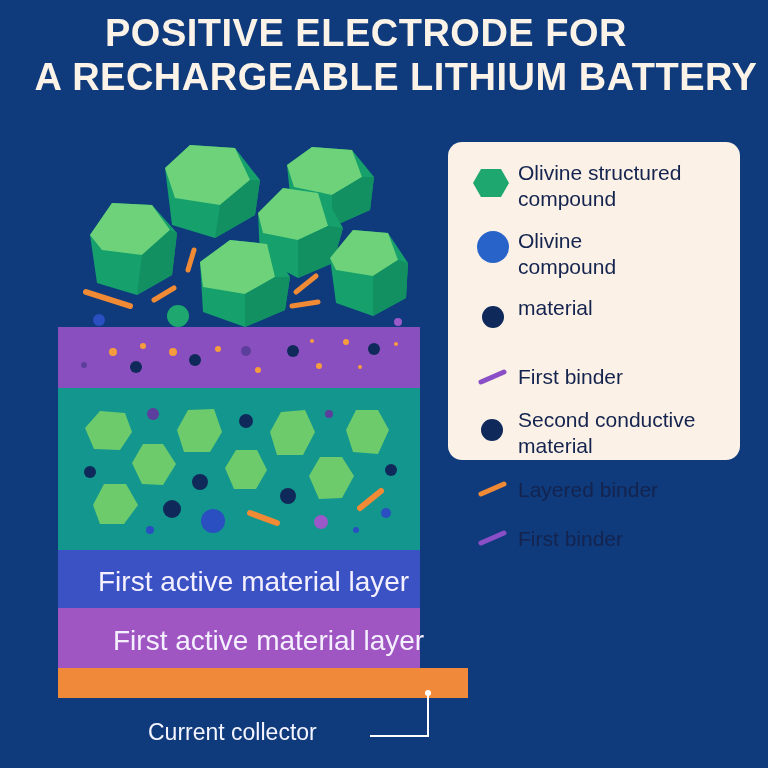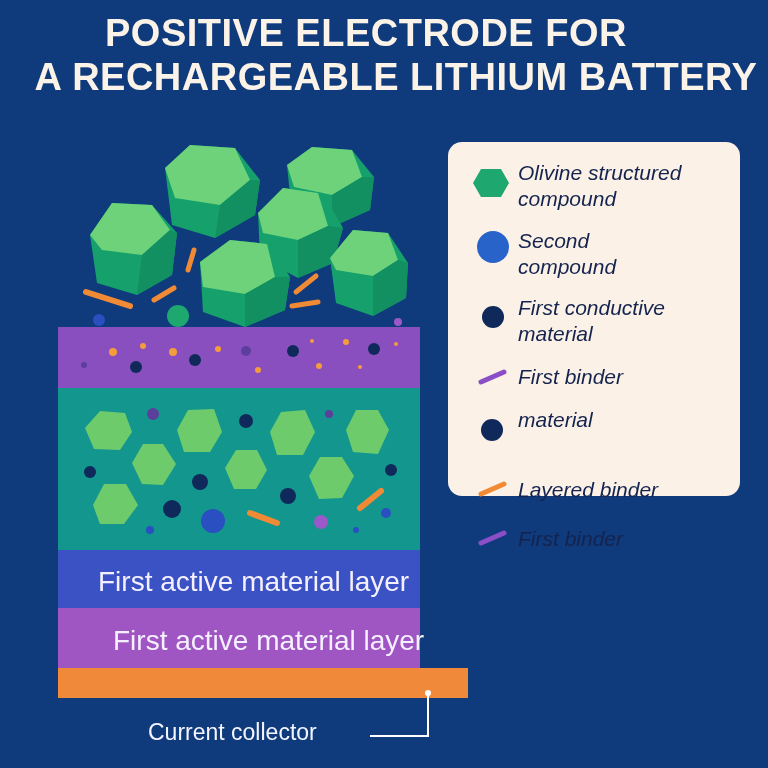--- a/index.html
+++ b/index.html
@@ -4,22 +4,22 @@
 <style>
   html, body { margin: 0; padding: 0; }
   body { width: 768px; height: 768px; background: #0f3a7c; overflow: hidden; position: relative;
          font-family: "Liberation Sans", "DejaVu Sans", sans-serif; }
   .title { position: absolute; left: 12px; width: 768px; text-align: center; color: #fbf3e8;
            font-weight: bold; font-size: 38px; letter-spacing: 0.5px; }
   .title.l1 { top: 12px; left: -18px; }
   .title.l2 { top: 56px; }
   #art { position: absolute; left: 0; top: 0; }
   .layer-label { position: absolute; color: #f5f0ff; font-size: 28px; }
-  .legend { position: absolute; left: 448px; top: 142px; width: 292px; height: 354px;
-            background: #fbf1e6; border-radius: 14px; font-style: italic; }
+  .legend { position: absolute; left: 448px; top: 142px; width: 292px; height: 318px;
+            background: #fbf1e6; border-radius: 14px; }
   .leg-item { position: absolute; left: 70px; color: #14244f; font-size: 21px; line-height: 26px; }
   .leg-icon { position: absolute; }
   .cc-label { position: absolute; left: 148px; top: 719px; color: #f5f5ff; font-size: 23px; }
 </style>
 </head>
 <body>
 
 <div class="title l1">POSITIVE ELECTRODE FOR</div>
 <div class="title l2">A RECHARGEABLE LITHIUM BATTERY</div>
 
@@ -136,44 +136,44 @@
     <div class="leg-item" style="top:18px">
         <div>Olivine structured</div>
         <div>compound</div>
       </div>
   </div>
   <div class="legend-row">
     <svg class="leg-icon" style="left:28px;top:88px" width="34" height="34">
         <circle cx="17" cy="17" r="16" fill="#2763c9"></circle>
       </svg>
     <div class="leg-item" style="top:86px">
-        <div>Second</div>
+        <div>Olivine</div>
         <div>compound</div>
       </div>
   </div>
   <div class="legend-row">
     <svg class="leg-icon" style="left:33px;top:163px" width="24" height="24">
         <circle cx="12" cy="12" r="11" fill="#0f2a5a"></circle>
       </svg>
     <div class="leg-item" style="top:153px">
-        <div>First conductive</div>
         <div>material</div>
       </div>
   </div>
   <div class="legend-row">
     <svg class="leg-icon" style="left:30px;top:226px" width="30" height="18">
         <line x1="3" y1="14" x2="26" y2="4" stroke="#8a4fc7" stroke-width="5" stroke-linecap="round"></line>
       </svg>
     <div class="leg-item" style="top:222px">First binder</div>
   </div>
   <div class="legend-row">
     <svg class="leg-icon" style="left:32px;top:276px" width="24" height="24">
         <circle cx="12" cy="12" r="11" fill="#0f2a5a"></circle>
       </svg>
     <div class="leg-item" style="top:265px">
+        <div>Second conductive</div>
         <div>material</div>
       </div>
   </div>
   <div class="legend-row">
     <svg class="leg-icon" style="left:30px;top:338px" width="30" height="18">
         <line x1="3" y1="14" x2="26" y2="4" stroke="#f08a35" stroke-width="5" stroke-linecap="round"></line>
       </svg>
     <div class="leg-item" style="top:335px">Layered binder</div>
   </div>
   <div class="legend-row">

